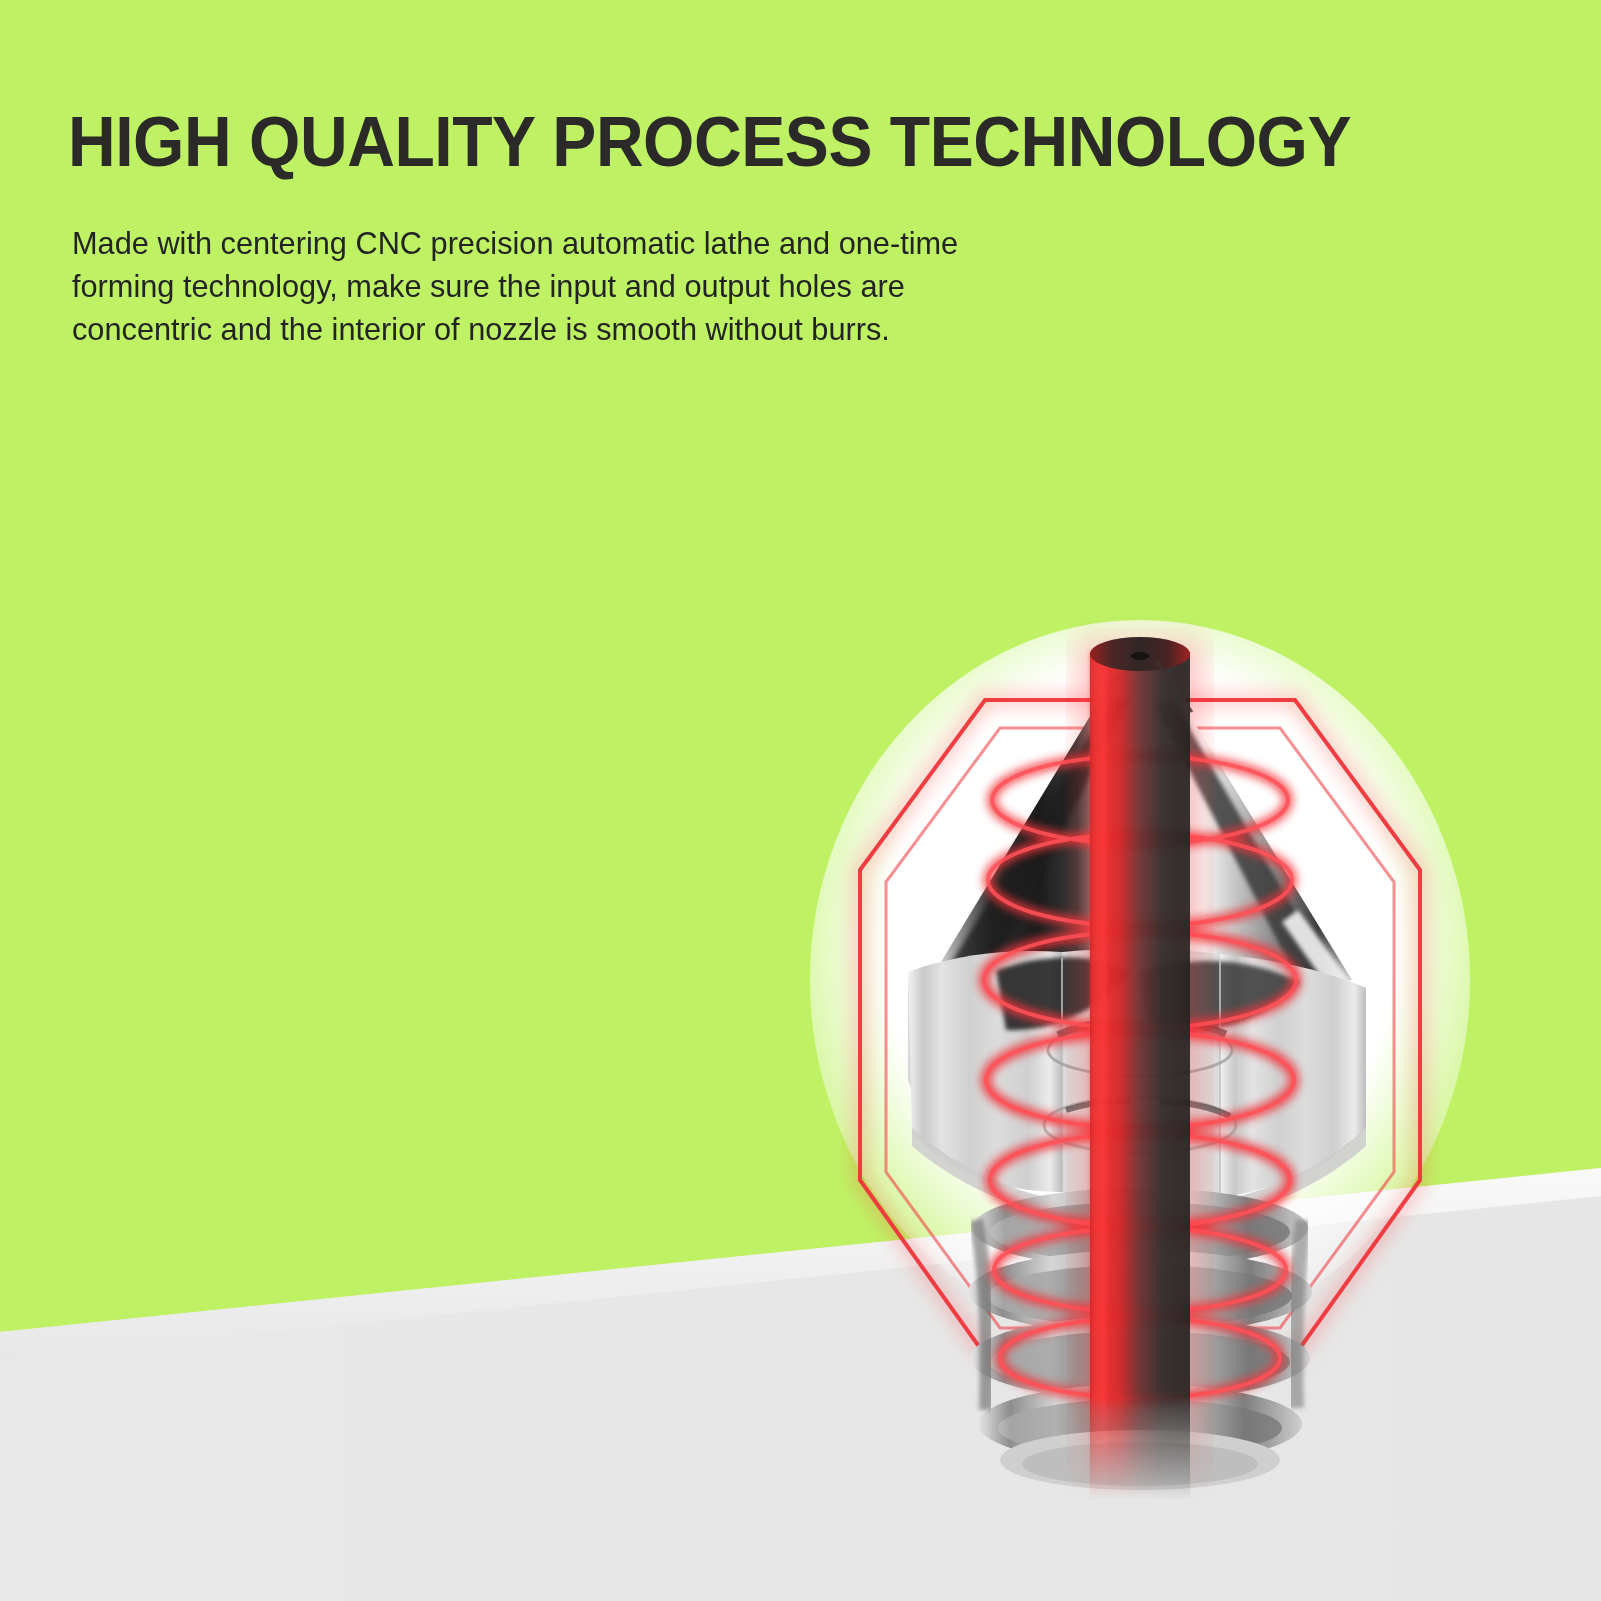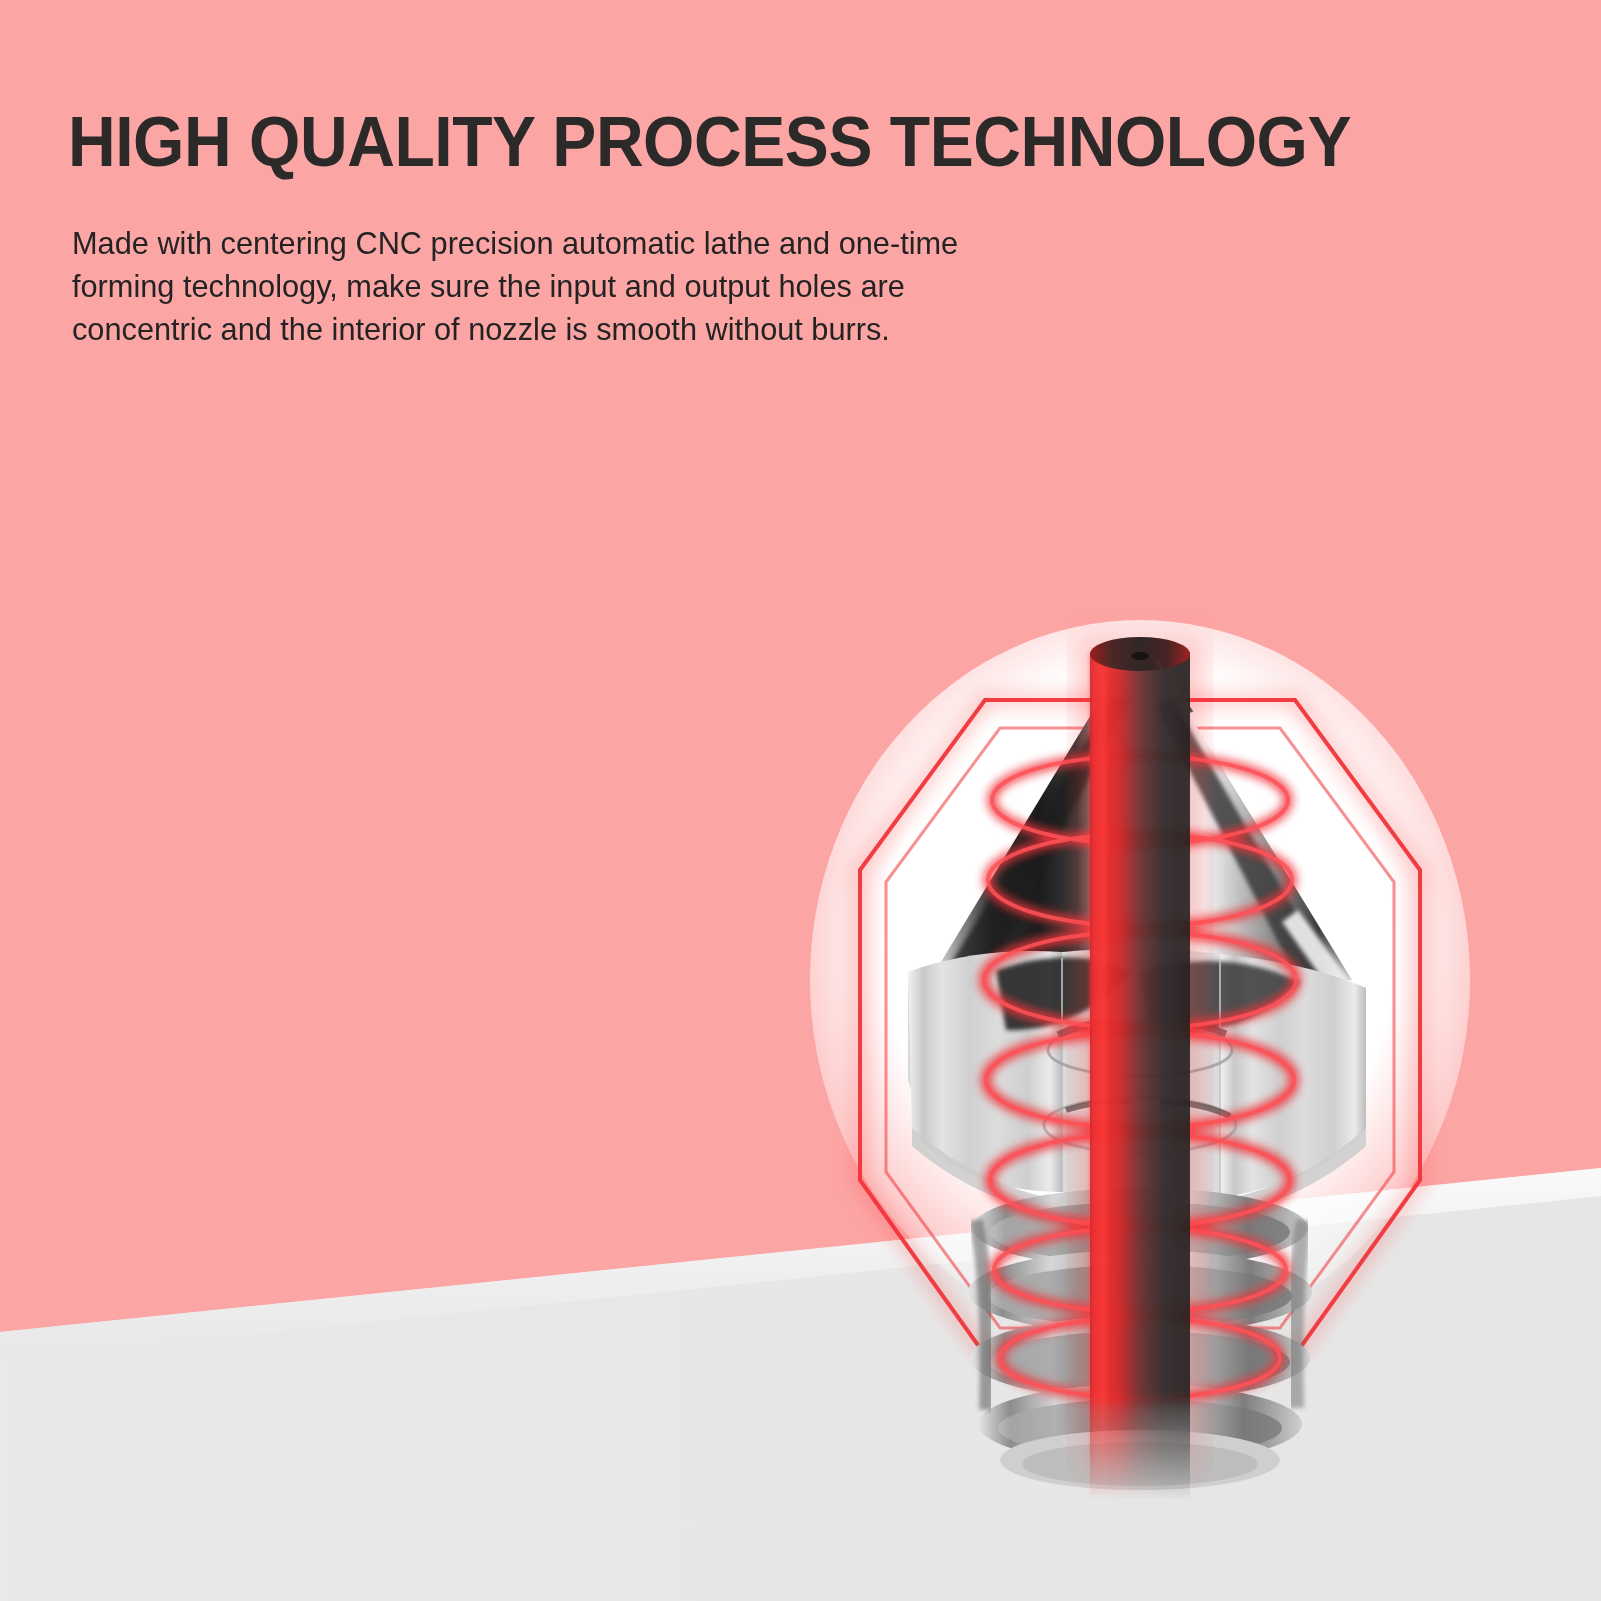--- a/index.html
+++ b/index.html
@@ -8,21 +8,21 @@
     padding: 0;
     background: #ffffff;
   }
   body {
     font-family: "Liberation Sans", sans-serif;
   }
   #page {
     position: relative;
     width: 1601px;
     height: 1601px;
-    background: #fca5a5;
+    background: #bef264;
     overflow: hidden;
   }
 
   
   .surface {
     position: absolute;
     left: 0;
     top: 0;
     width: 1601px;
     height: 1601px;

